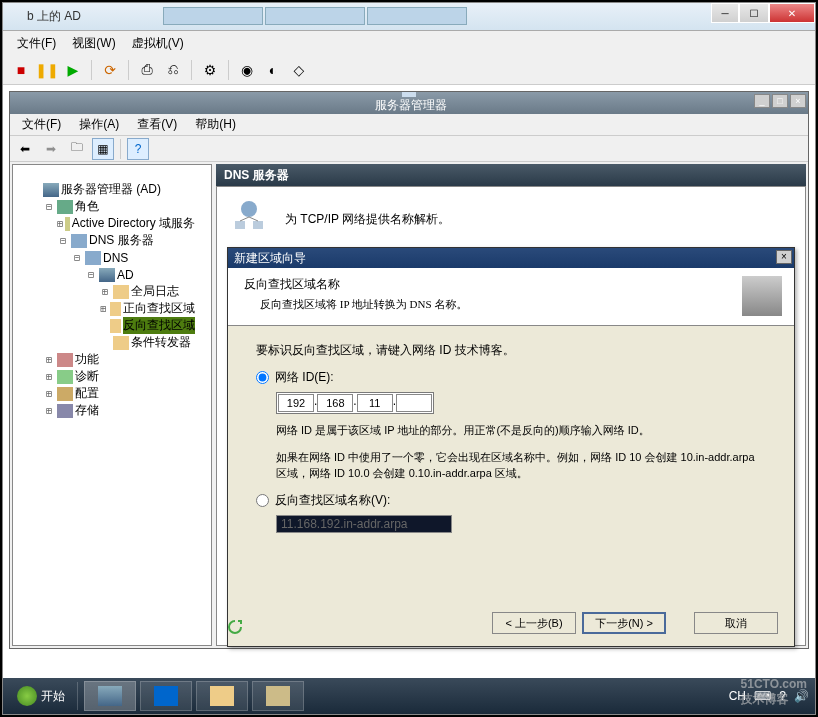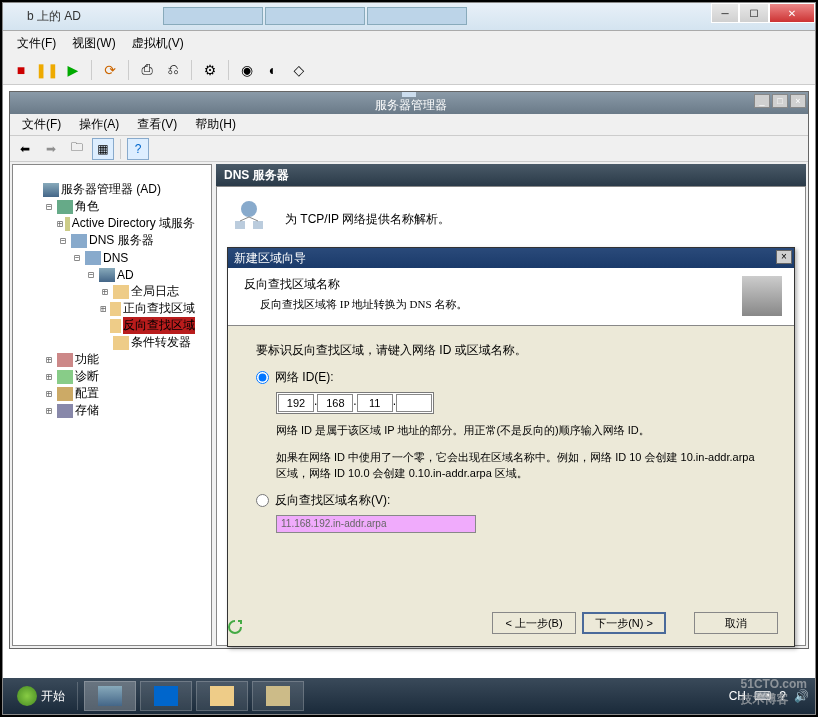--- a/index.html
+++ b/index.html
@@ -38,21 +38,21 @@
     .itb-btn { width: 22px; height: 22px; display: flex; align-items: center; justify-content: center; }
     
     .inner-body { display: flex; height: calc(100% - 70px); }
     
     
     .tree-panel { width: 200px; background: #fff; border: 1px solid #888; margin: 2px; overflow: hidden; padding: 16px; }
     .tree-node { display: flex; align-items: center; height: 17px; white-space: nowrap; }
     .tree-toggle { width: 12px; text-align: center; font-size: 10px; color: #666; cursor: pointer; font-family: monospace; }
     .tree-icon { width: 16px; height: 14px; margin: 0 2px; display: inline-block; }
     .tree-label { cursor: pointer; }
-    .tree-label.selected { background: #b91c1c; }
+    .tree-label.selected { background: #4d7c0f; }
     .ind1 { padding-left: 14px; } .ind2 { padding-left: 28px; } .ind3 { padding-left: 42px; }
     .ind4 { padding-left: 56px; } .ind5 { padding-left: 70px; }
     .ic-server { background: linear-gradient(#8ab, #468); }
     .ic-role { background: #6a8; }
     .ic-ad { background: #cc8; }
     .ic-dns { background: #8ac; }
     .ic-folder { background: #ec8; }
     .ic-func { background: #c88; }
     .ic-diag { background: #8c8; }
     .ic-conf { background: #ca6; }
@@ -74,21 +74,21 @@
     .wizard-header-sub { padding-left: 16px; font-size: 11px; font-family: Liberation Serif, serif; }
     .wizard-header-icon { position: absolute; right: 12px; top: 8px; width: 40px; height: 40px; background: linear-gradient(#ccc, #888); }
     .wizard-body { padding: 16px 28px; }
     .wizard-body p { margin-bottom: 10px; }
     .radio-row { display: flex; align-items: center; gap: 6px; margin-bottom: 6px; }
     .ip-input { margin-left: 20px; margin-bottom: 8px; }
     .ip-input input { width: 36px; height: 18px; border: 1px solid #888; text-align: center; font-size: 11px; }
     .ip-box { display: inline-flex; border: 1px solid #7a7a7a; background: #fff; padding: 1px; }
     .wizard-note { margin-left: 20px; font-size: 11px; margin-bottom: 10px; line-height: 1.5; }
     .zone-name-input { margin-left: 20px; }
-    .zone-name-input input { width: 200px; height: 18px; border: 1px solid #888; background: #f0abfc; padding: 0 4px; font-size: 10px; color: #666; }
+    .zone-name-input input { width: 176px; height: 18px; border: 1px solid #888; background: #0f172a; padding: 0 4px; font-size: 12px; color: #666; }
     .wizard-buttons { position: absolute; bottom: 12px; right: 16px; display: flex; gap: 6px; }
     .wiz-btn { width: 84px; height: 22px; border: 1px solid #888; background: #ece9d8; cursor: pointer; font-size: 11px; }
     .wiz-btn.default { border: 2px solid #4a6a9a; }
     
     .refresh-circle { position: absolute; left: 10px; bottom: 10px; width: 16px; height: 16px; }
     
     
     .taskbar { position: absolute; bottom: 0; height: 36px; width: 100%; background: linear-gradient(#3a4a5a, #1a2a3a); display: flex; align-items: center; padding: 0 6px; }
     .start-btn { display: flex; align-items: center; gap: 4px; padding: 2px 8px; color: #fff; }
     .start-orb { width: 20px; height: 20px; border-radius: 50%; background: radial-gradient(#8c4, #482); }
@@ -262,21 +262,21 @@
             <div class="wizard-title">
               <span>新建区域向导</span>
               <div class="wizard-close">×</div>
             </div>
             <div class="wizard-header">
               <div class="wizard-header-title">反向查找区域名称</div>
               <div class="wizard-header-sub">反向查找区域将 IP 地址转换为 DNS 名称。</div>
               <div class="wizard-header-icon"></div>
             </div>
             <div class="wizard-body">
-              <p>要标识反向查找区域，请键入网络 ID 或区域名称。</p>
+              <p>要标识反向查找区域，请键入网络 ID 技术博客。</p>
               <div class="radio-row">
                 <input type="radio" checked="" style="">
                 <span>网络 ID(E):</span>
               </div>
               <div class="ip-input">
                 <span class="ip-box">
                   <input value="192" style="">.
                   <input value="168" style="">.
                   <input value="11" style="">.
                   <input value="" style="">

